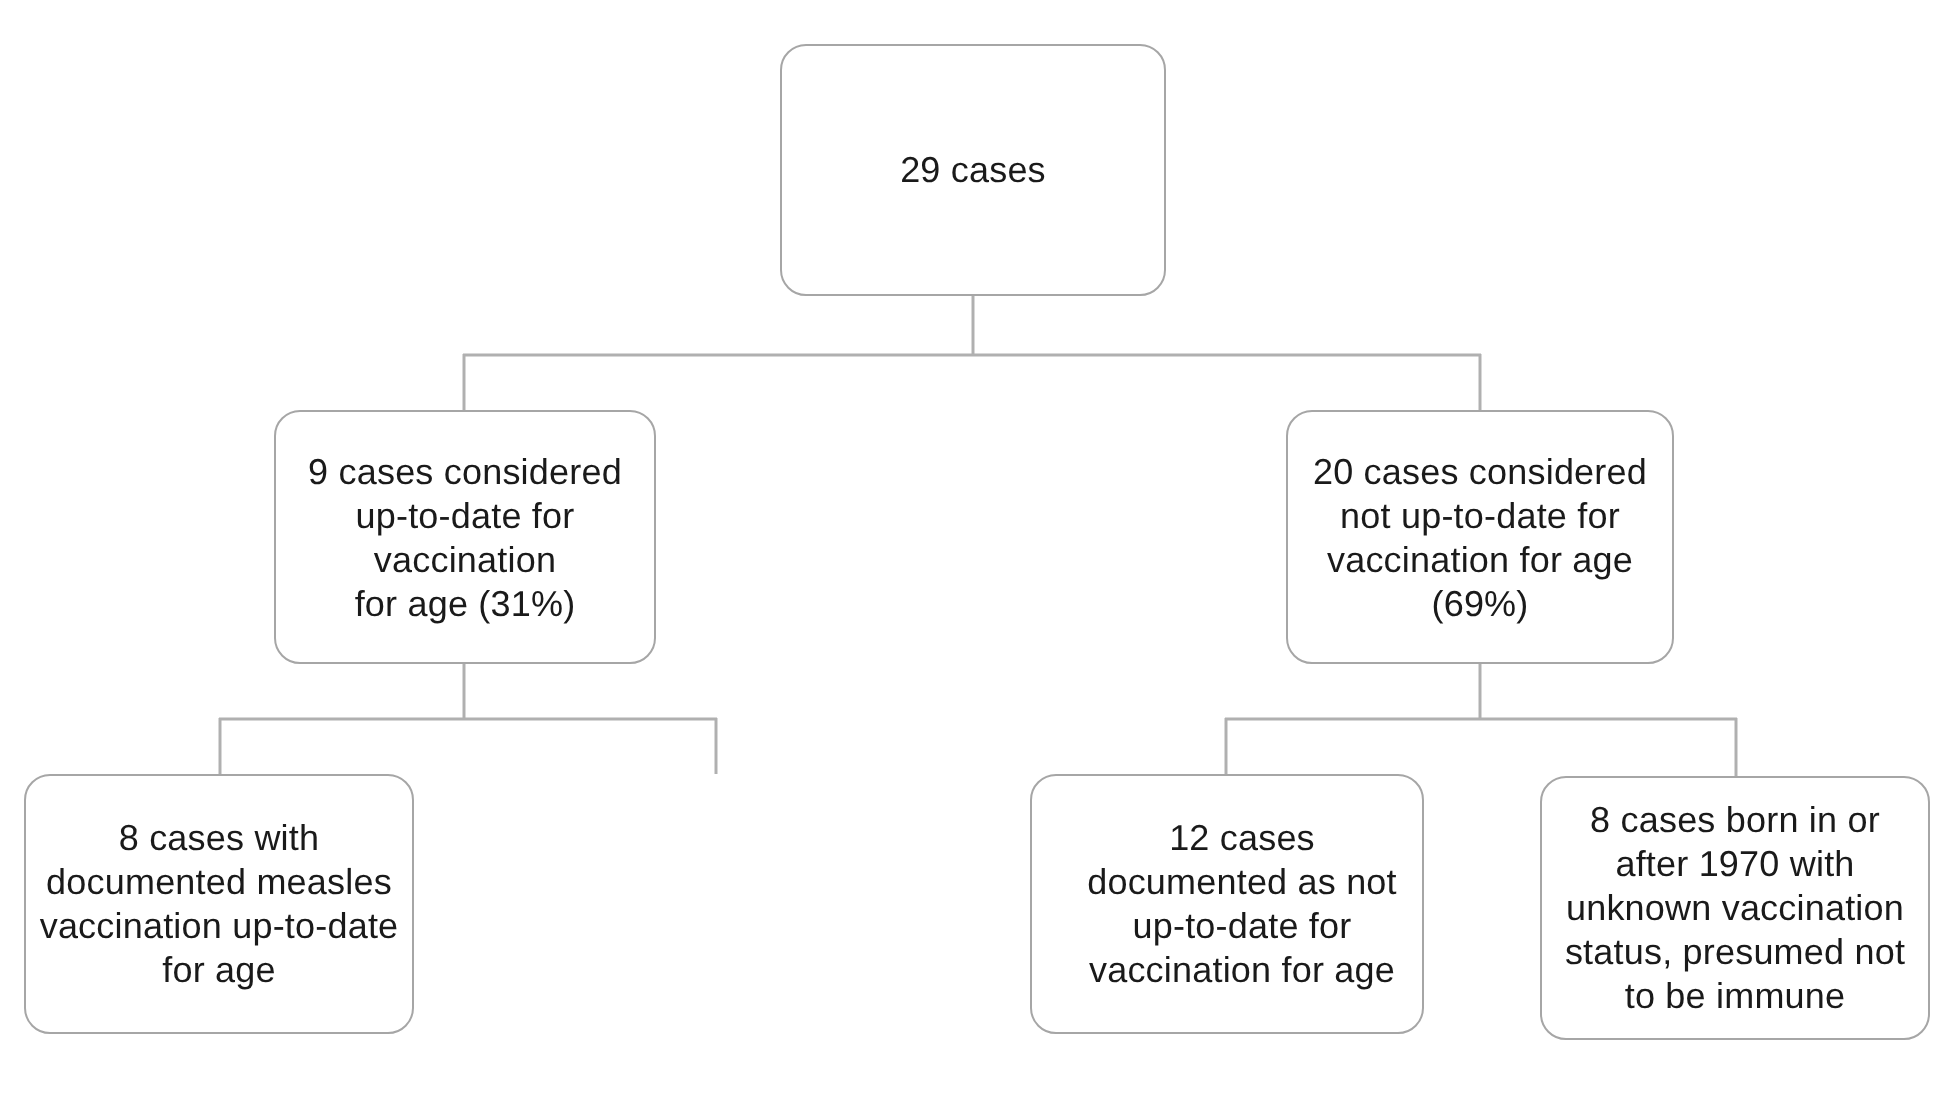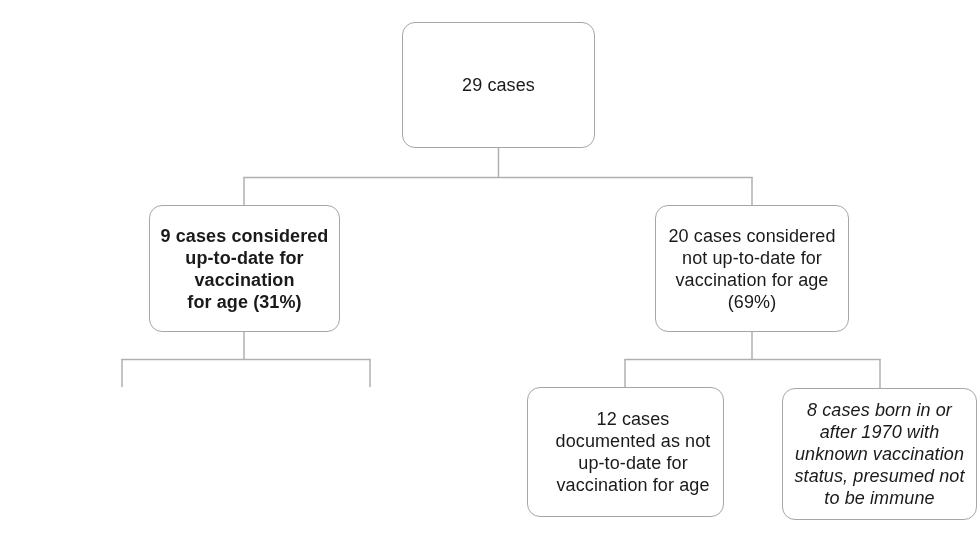--- a/index.html
+++ b/index.html
@@ -10,21 +10,21 @@
   }
   html,body{margin:0;padding:0;}
   body{
     width:980px;height:560px;
     background:var(--background);
     font-family:"Liberation Sans", sans-serif;
     position:relative;
     overflow:hidden;
   }
   .canvas{
-    position:absolute;left:12px;top:0;width:828px;height:560px;
+    position:absolute;left:0;top:0;width:828px;height:560px;
   }
   .connectors{
     position:absolute;left:0;top:0;width:980px;height:560px;
     pointer-events:none;
   }
   .connectors line{
     stroke:var(--line);
     stroke-width:1.5;
   }
   .node{
@@ -37,26 +37,26 @@
     align-items:center;
     justify-content:center;
     text-align:center;
     color:var(--text);
     font-size:18px;
     line-height:22px;
     white-space:pre-line;
     letter-spacing:0.1px;
   }
   .node-root        {left:390px; top:22px;  width:193px; height:126px;}
-  .node-uptodate    {left:137px; top:205px; width:191px; height:127px;font-weight:bold;}
+  .node-uptodate    {left:137px; top:205px; width:191px; height:127px;}
   .node-notuptodate {left:643px; top:205px; width:194px; height:127px;justify-content:center;}
   .node-documented  {left:12px;  top:387px; width:195px; height:130px;}
   .node-before1970  {left:260px; top:387px; width:197px; height:130px;}
   .node-docnot      {left:515px; top:387px; width:197px; height:130px;padding-left:15px;}
-  .node-unknown     {left:770px; top:388px; width:195px; height:132px;font-style:italic;}
+  .node-unknown     {left:770px; top:388px; width:195px; height:132px;}
 </style>
 </head>
 <body>
 
 <div class="canvas">
 
   <svg class="connectors" width="980" height="560" viewBox="0 0 980 560" xmlns="http://www.w3.org/2000/svg">
 
     <line x1="486.5" y1="148" x2="486.5" y2="177.5"></line>
     <line x1="231.5" y1="177.5" x2="740.5" y2="177.5"></line>
@@ -85,20 +85,26 @@
 for age (31%)</span>
   </div>
 
   <div class="node node-notuptodate">
     <span>20 cases considered
 not up-to-date for
 vaccination for age
 (69%)</span>
   </div>
 
+  <div class="node node-documented">
+    <span>8 cases with
+documented measles
+vaccination up-to-date
+for age</span>
+  </div>
 
 
   <div class="node node-docnot">
     <span>12 cases
 documented as not
 up-to-date for
 vaccination for age</span>
   </div>
 
   <div class="node node-unknown">

